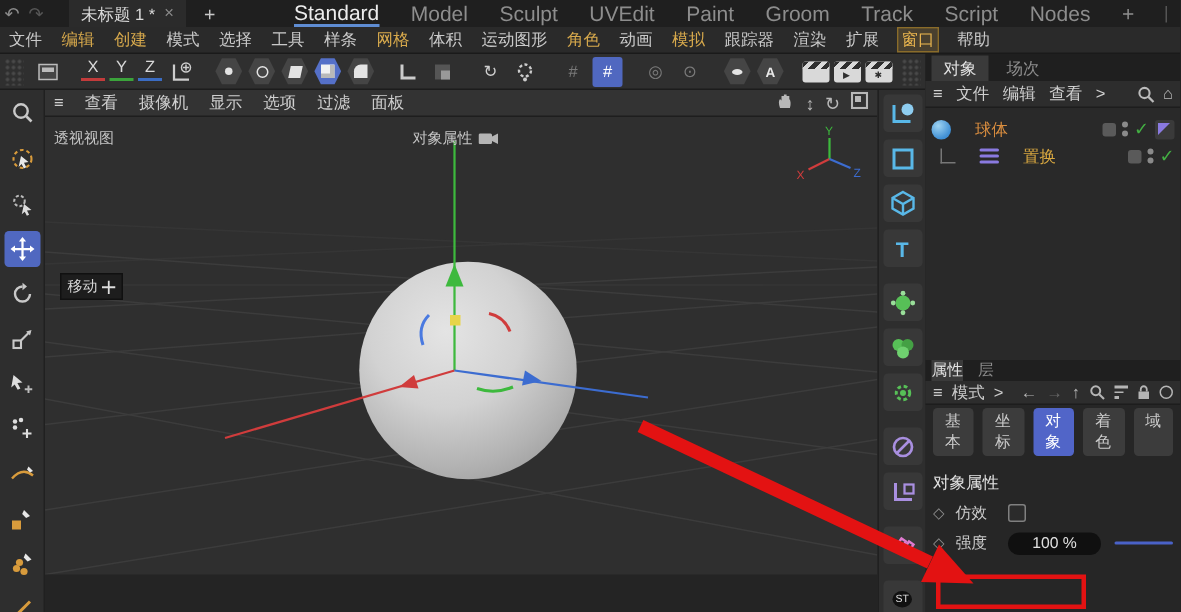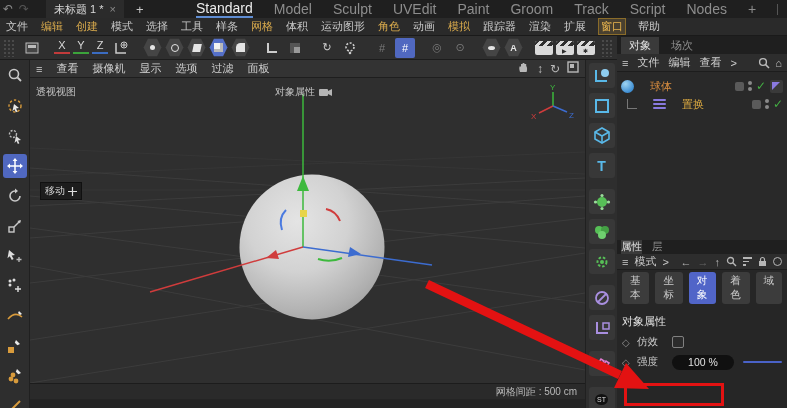--- a/index.html
+++ b/index.html
@@ -425,23 +425,20 @@
     <svg class="axis-ind" width="48" height="42">
       <line x1="24" y1="24" x2="24" y2="10" stroke="#3db93d" stroke-width="1.5"></line>
       <line x1="24" y1="24" x2="10" y2="31" stroke="#d03c3c" stroke-width="1.5"></line>
       <line x1="24" y1="24" x2="38" y2="30" stroke="#3c6cd0" stroke-width="1.5"></line>
       <text x="21" y="8" font-size="8" fill="#3db93d">Y</text>
       <text x="2" y="37" font-size="8" fill="#d03c3c">X</text>
       <text x="40" y="36" font-size="8" fill="#3c6cd0">Z</text>
     </svg>
   </div>
 
-  <div class="vp-status">
-    <span>网格间距 : 500 cm</span>
-  </div>
 
   <div class="right-strip">
     <span class="rtool">
       <svg width="20" height="20">
           <path d="M4 4 v11 h11" stroke="#59b8e8" stroke-width="2" fill="none"></path>
           <circle cx="13" cy="7" r="4" fill="#8ecdf0"></circle>
         </svg>
       </span>
     <span class="rtool">
       <svg width="18" height="18">

